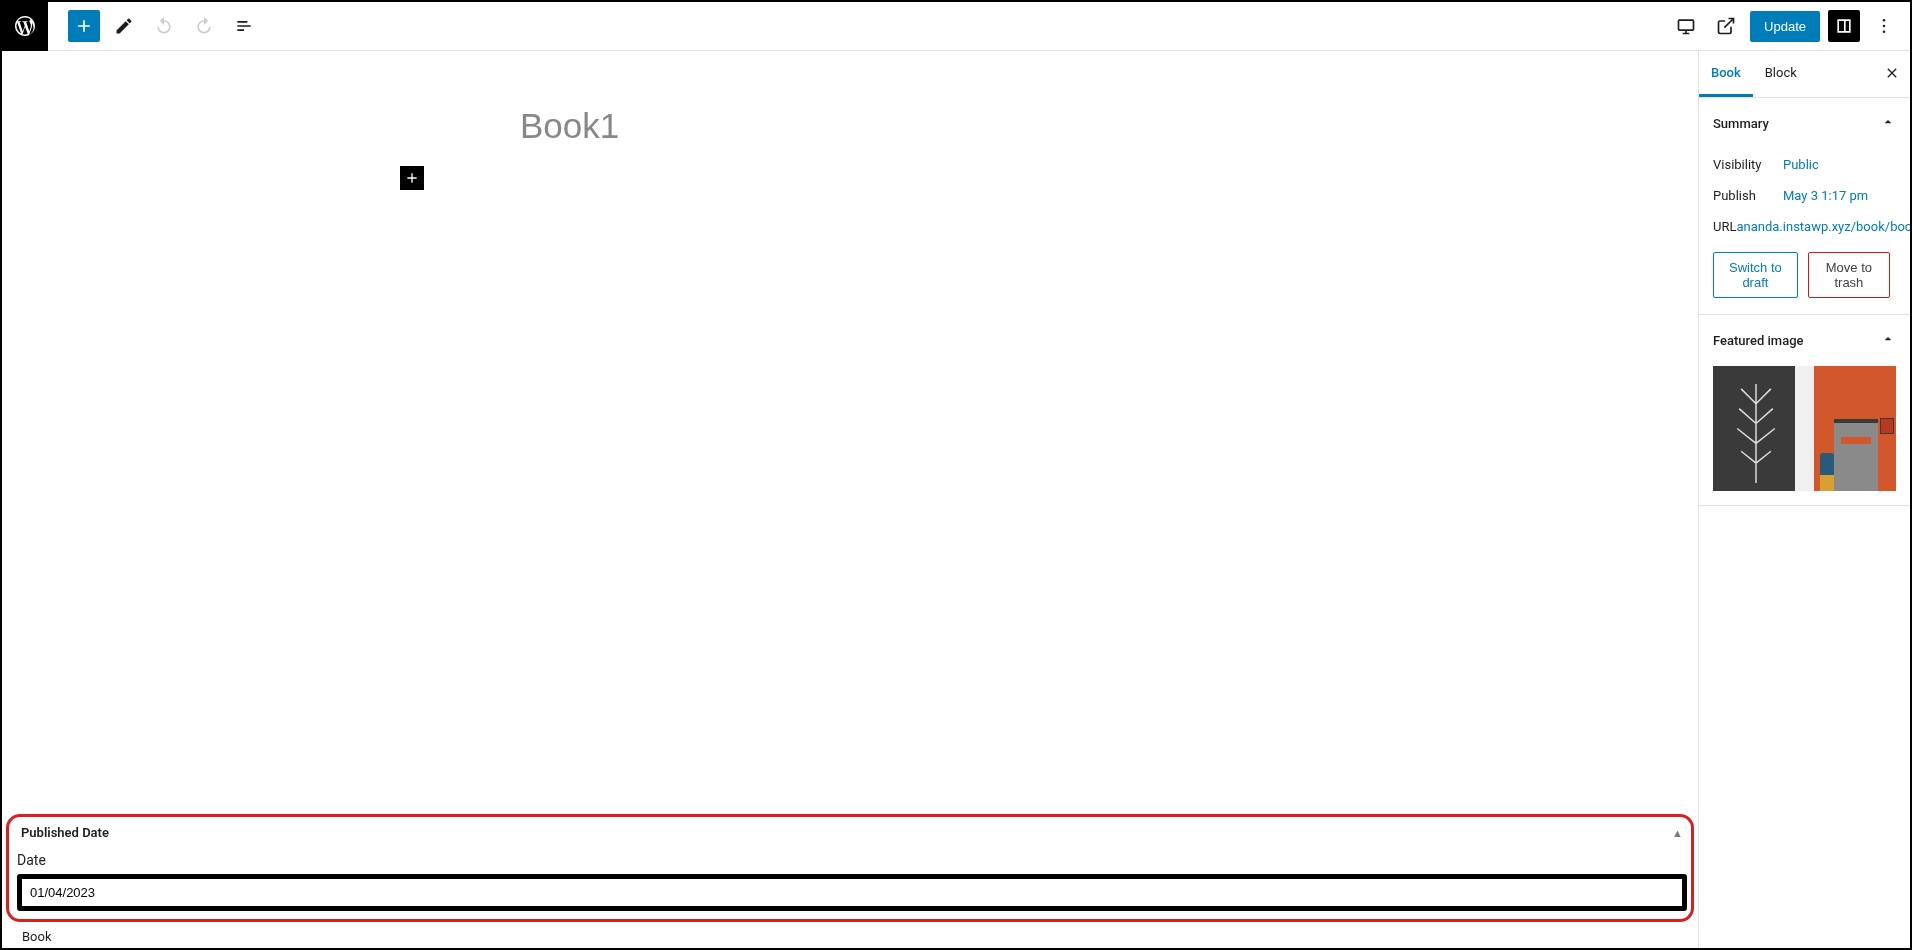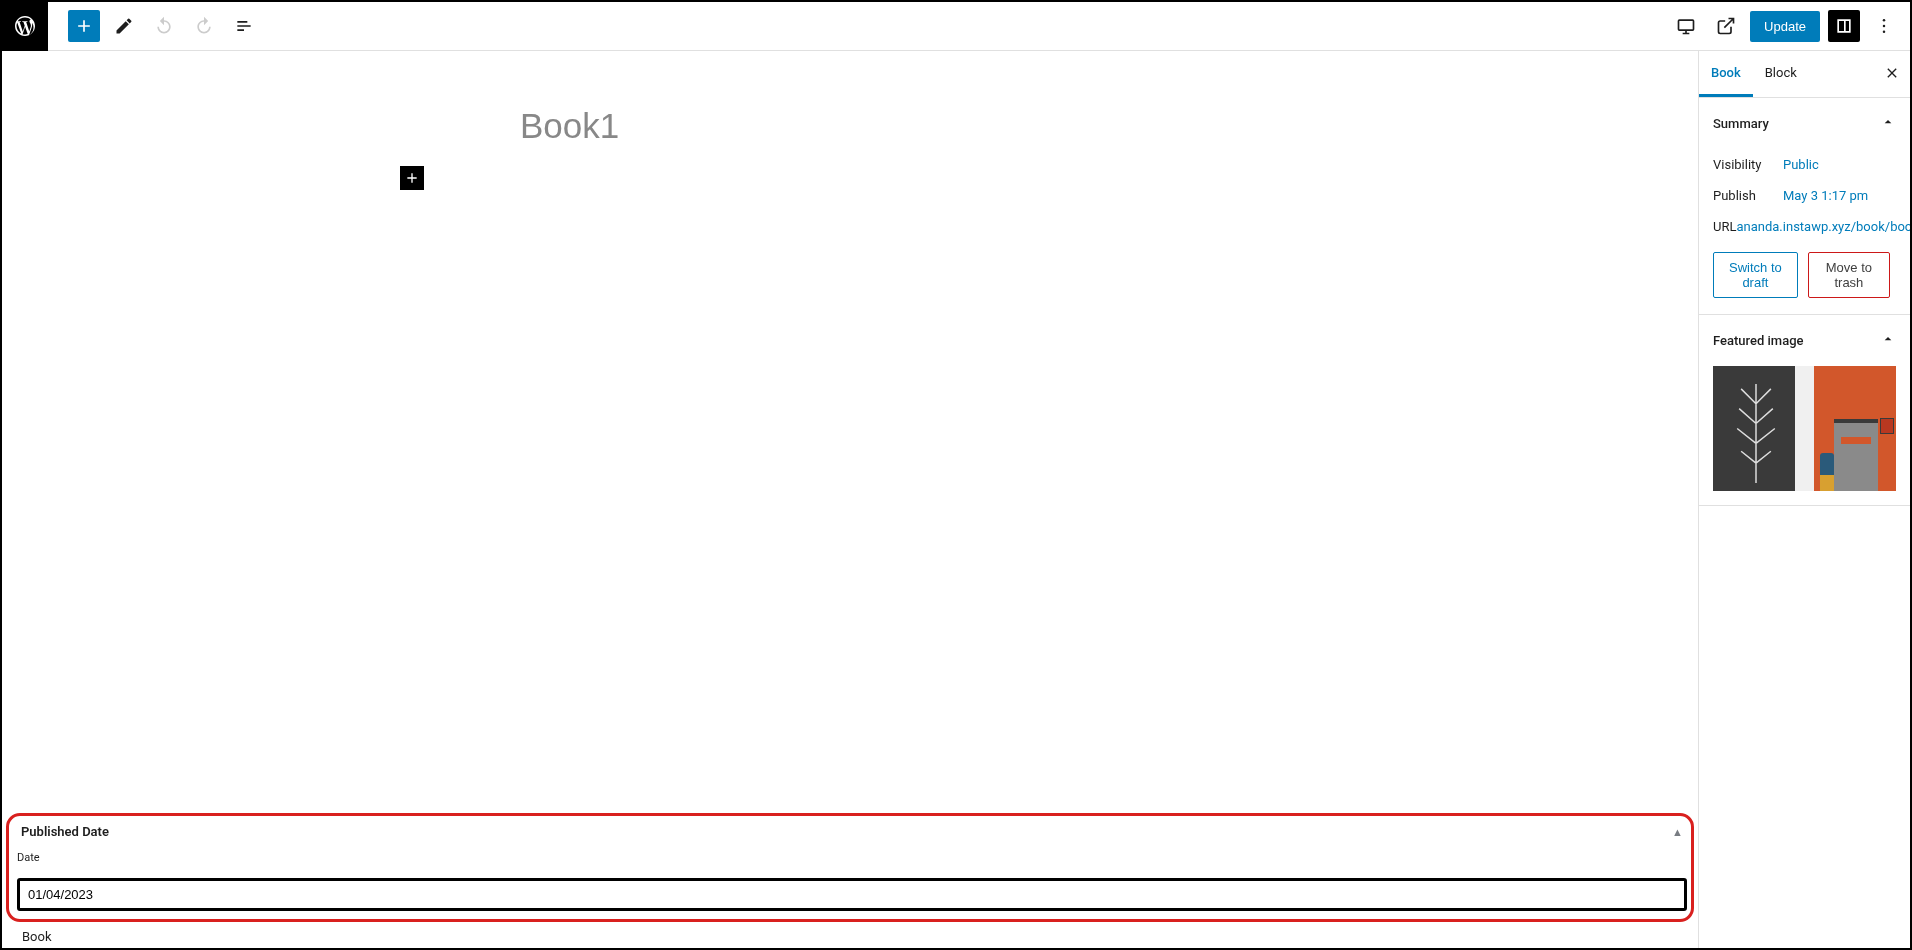--- a/index.html
+++ b/index.html
@@ -27,22 +27,22 @@
 .editor-inner { width: 900px; }
 .title-input { font-size: 35px; font-weight: 400; color: #888; border: none; outline: none; width: 100%; padding-left: 120px; }
 .paragraph-row { display: flex; align-items: center; margin-top: 20px; }
 .paragraph-placeholder { color: #757575; font-size: 16px; flex: 1; font-family: Georgia, serif; }
 .btn-inline-add { width: 24px; height: 24px; background: #000; color: #fff; display: flex; align-items: center; justify-content: center; cursor: pointer; }
 
 
 .metabox-region { border: 3px solid #d9201e; border-radius: 14px; margin: 2px 4px 3px 4px; padding: 6px 4px 8px 8px; }
 .metabox-header { display: flex; align-items: flex-end; padding: 2px 4px 12px 4px; font-weight: 600; font-size: 13px; }
 .metabox-toggle { margin-left: auto; color: #787c82; font-size: 11px; }
-.metabox-body label { display: block; font-size: 11px; margin-bottom: 14px; }
-.date-input { width: 100%; padding: 6px 8px; border: 3px solid #000000; border-radius: 3px; font-size: 13px; }
+.metabox-body label { display: block; font-size: 14px; margin-bottom: 6px; }
+.date-input { width: 100%; padding: 6px 8px; border: 5px solid #000000; border-radius: 3px; font-size: 13px; }
 
 
 .breadcrumb { padding: 4px 20px; font-size: 13px; }
 
 
 .sidebar { width: 212px; border-left: 1px solid #e0e0e0; display: flex; flex-direction: column; overflow-y: auto; }
 .sidebar-tabs { display: flex; align-items: center; border-bottom: 1px solid #e0e0e0; }
 .tab { padding: 14px 12px; font-size: 13px; cursor: pointer; border-bottom: 3px solid transparent; }
 .tab.active { border-bottom-color: #007cba; color: #007cba; font-weight: 500; }
 .tab-close { margin-left: auto; padding: 10px; cursor: pointer; font-size: 18px; }

